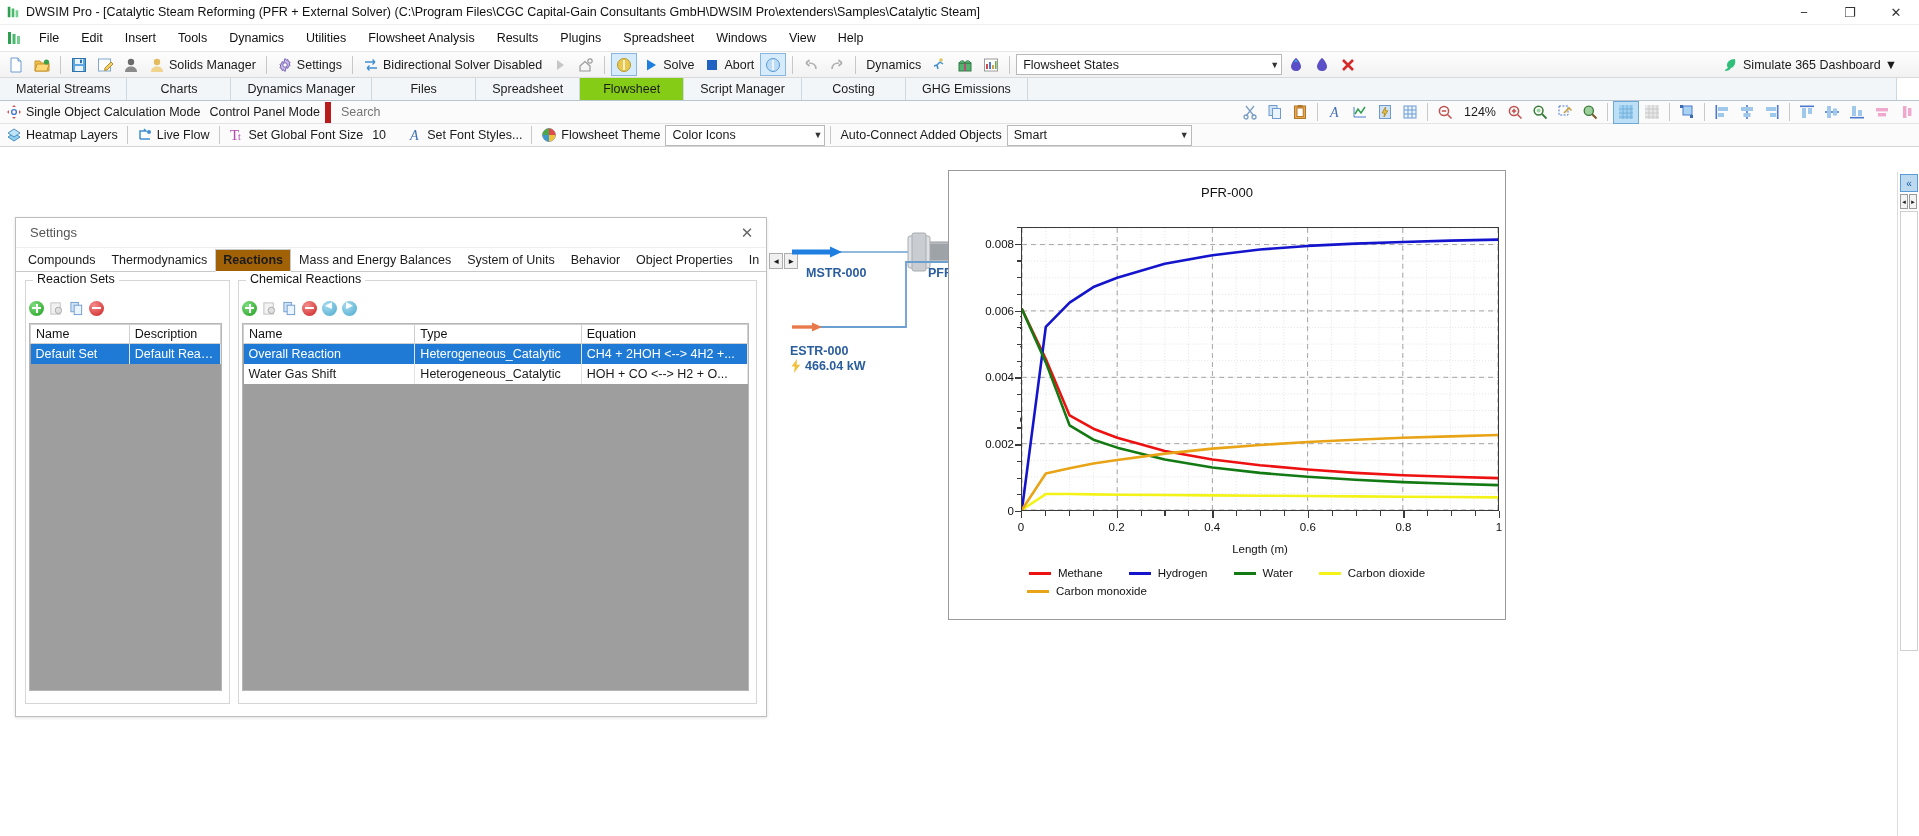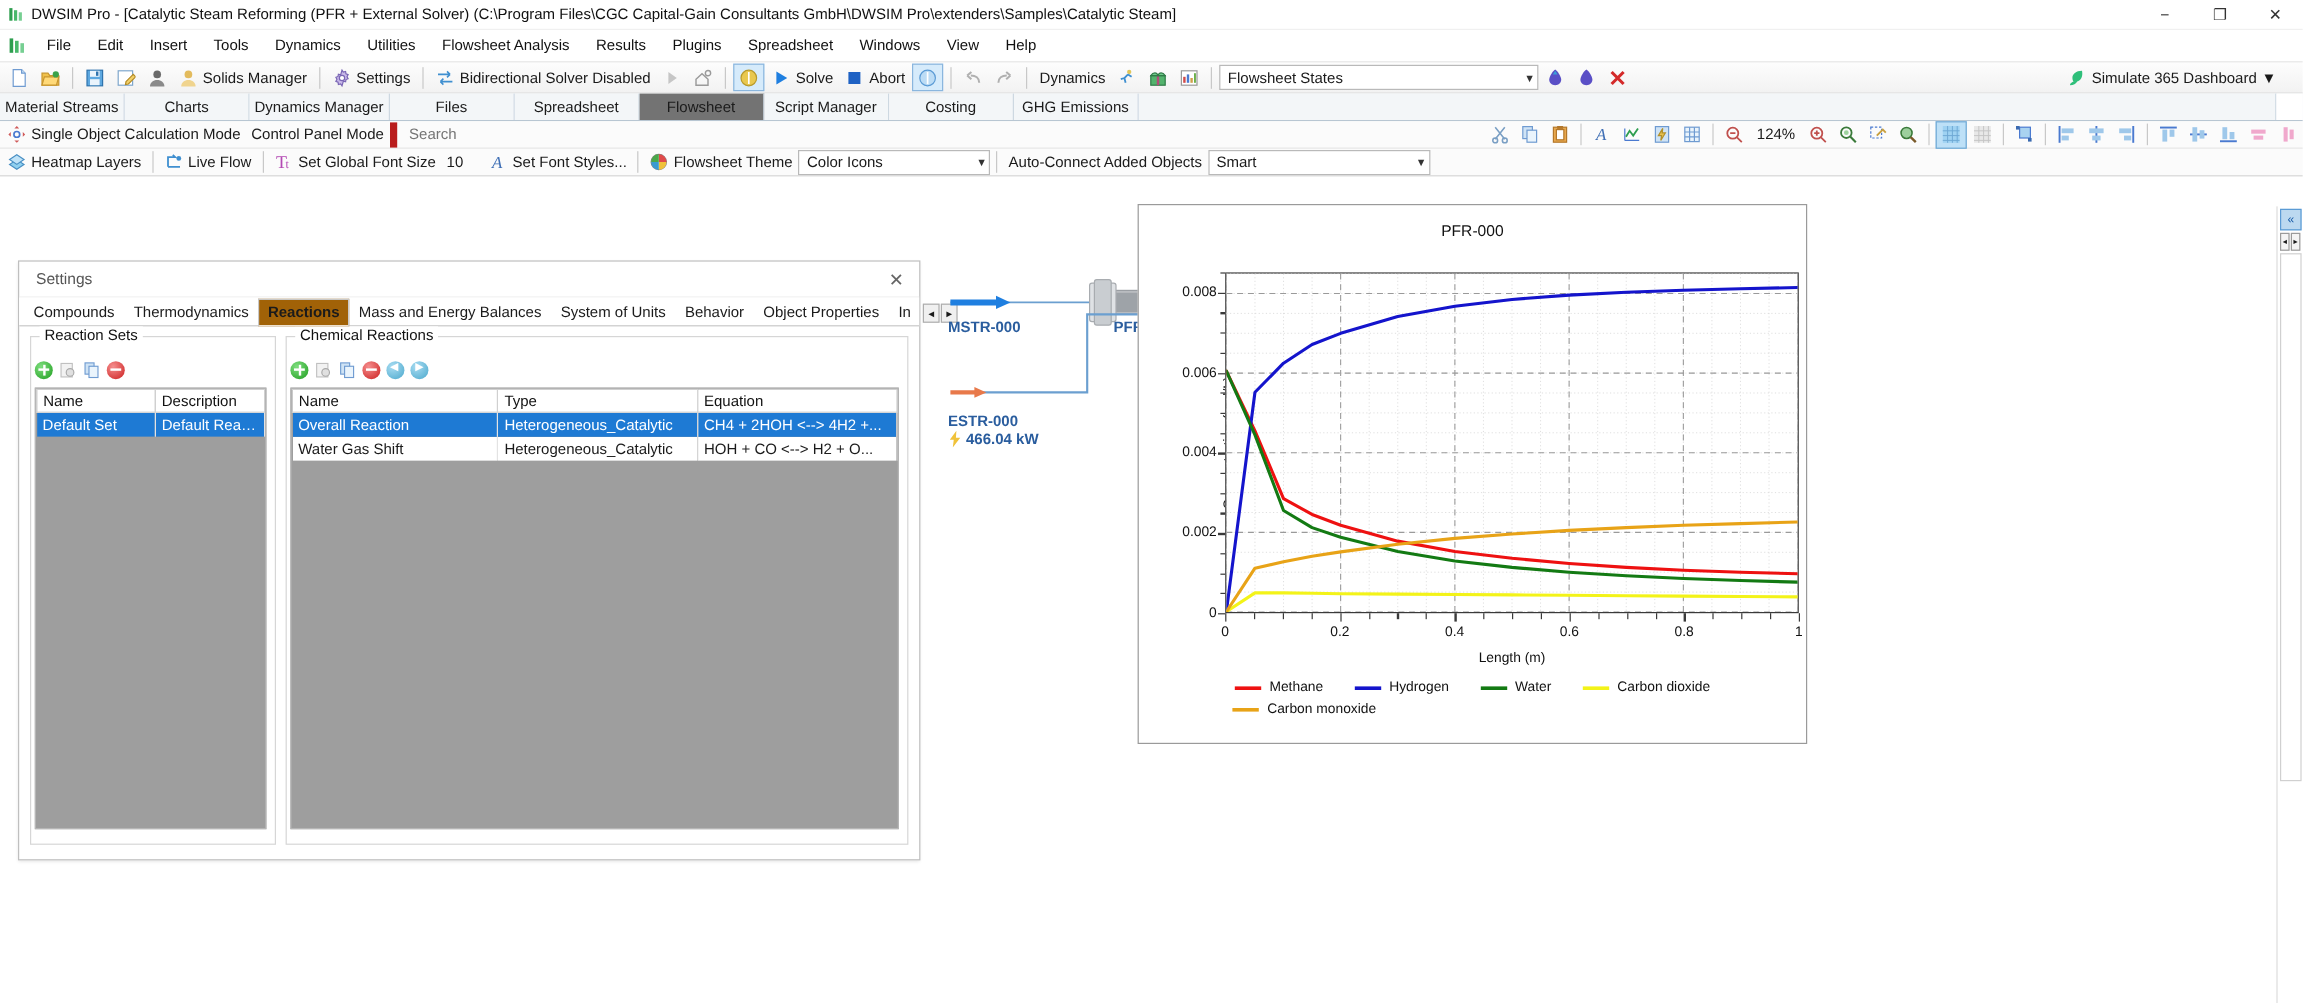--- a/index.html
+++ b/index.html
@@ -54,25 +54,25 @@
   }
   .combo .caret { font-size:9px; color:#333; padding-left:6px; }
 
   
   .doctabs {
     height:23px; display:flex; align-items:stretch;
     background:#f5f7f9; border-bottom:1px solid #b8c6d2; font-size:12.5px;
   }
   .doctab {
     display:flex; align-items:center; justify-content:center;
-    min-width:104px; padding:0 4px;
+    min-width:104px; padding:0 16px;
     border-right:1px solid #cdd8e1; color:#1b1b1b;
     background:#f3f6f8;
   }
-  .doctab.active { background:#737373; }
+  .doctab.active { background:#84cc16; }
   .doctabs .filler { flex:1; background:#f3f6f8; border-right:1px solid #cdd8e1;}
   .doctabs .endcap { width:22px; background:#fff; }
 
   
   .toolbar2, .toolbar3 {
     height:23px; display:flex; align-items:center;
     background:#fbfbfb; border-bottom:1px solid #e4e4e4;
     font-size:12.5px; padding-left:2px; gap:1px;
   }
   .toolbar3 { border-bottom:1px solid #d6d6d6; }
@@ -769,21 +769,21 @@
           <path d="M258 30h40" stroke="#1f7fe0" stroke-width="5"></path>
           <path d="M286 24.5l12 5.5-12 5.5z" fill="#1f7fe0"></path>
         </g>
 
         <g>
           <path d="M26 105h90v-65h53" fill="none" stroke="#6b9fd0" stroke-width="1.8"></path>
           <path d="M2 105h22" stroke="#e8794a" stroke-width="3.4"></path>
           <path d="M22 100.5l10 4.5-10 4.5z" fill="#e8794a"></path>
         </g>
       </svg>
-      <div class="fs-label" style="left:0px;  top:44px;">MSTR-000</div>
+      <div class="fs-label" style="left:16px;  top:44px;">MSTR-000</div>
       <div class="fs-label" style="left:138px;top:44px;">PFR-000</div>
       <div class="fs-label" style="left:268px;top:44px;">MSTR-001</div>
       <div class="fs-label" style="left:0px;  top:122px;">ESTR-000</div>
       <div style="position:absolute;left:0px;top:137px;display:flex;align-items:center;gap:3px;">
         <svg width="12" height="14" viewBox="0 0 12 14">
           <path d="M7 0L1.5 7.5h3.3L4 14l6.2-8.2H6.6z" fill="#f0c23a"></path>
         </svg>
         <span class="fs-label" style="position:static;">466.04 kW</span>
       </div>
     </div>

